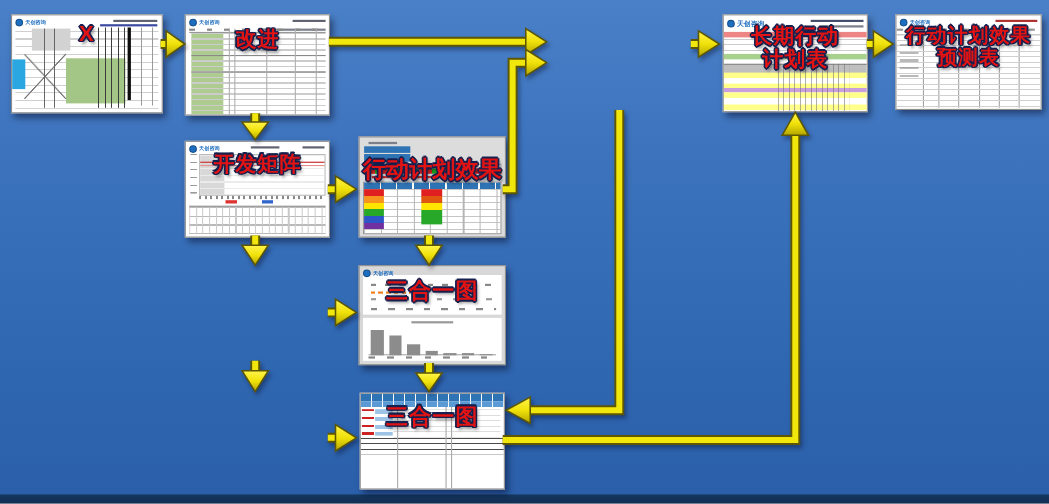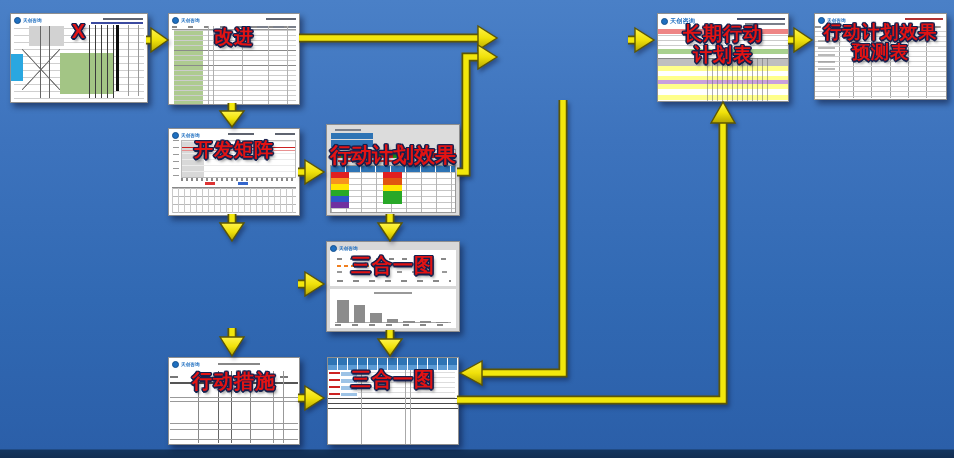--- a/index.html
+++ b/index.html
@@ -135,42 +135,20 @@
       <div class="d" style="left:58%;bottom:14%;width:9%;height:6%;background:#8c8c8c"></div>
       <div class="d" style="left:71%;bottom:14%;width:9%;height:4%;background:#8c8c8c"></div>
       <div class="d" style="left:84%;bottom:14%;width:9%;height:3%;background:#8c8c8c"></div>
       <div class="d" style="left:4%;right:4%;bottom:5%;height:2px;background:repeating-linear-gradient(90deg,#888 0 6px,transparent 6px 17px)"></div>
     </div>
     <div class="title" style="top:12px;font-size:20px">
       <div>三合一图</div>
     </div>
   </div>
 
-  <div class="shot" style="left:168px;top:357px;width:130px;height:86px">
-    <span class="logo">
-        <i></i>
-        <b>天创咨询</b>
-      </span>
-    <div class="tb" style="left:38%;top:5px;width:42px;background:#888"></div>
-    <div class="d" style="left:1%;right:1%;top:15%;height:13%;border-bottom:2px solid #555;background:repeating-linear-gradient(90deg,#777 0 8px,transparent 8px 22px) 0 55%/100% 2px no-repeat"></div>
-    <div class="d" style="left:22%;top:15%;bottom:1%;width:1px;background:#888"></div>
-    <div class="d" style="left:38%;top:15%;bottom:1%;width:1px;background:#666"></div>
-    <div class="d" style="left:48%;top:15%;bottom:1%;width:1px;background:#666"></div>
-    <div class="d" style="left:62%;top:15%;bottom:1%;width:1px;background:#888"></div>
-    <div class="d" style="left:80%;top:15%;bottom:1%;width:1px;background:#999"></div>
-    <div class="d" style="left:88%;top:15%;bottom:1%;width:1px;background:#999"></div>
-    <div class="d" style="left:1%;right:1%;top:45%;height:1px;background:#999"></div>
-    <div class="d" style="left:1%;right:1%;top:50%;height:1px;background:#999"></div>
-    <div class="d" style="left:1%;right:1%;top:76%;height:1px;background:#999"></div>
-    <div class="d" style="left:1%;right:1%;top:82%;height:1px;background:#999"></div>
-    <div class="d" style="left:1%;right:1%;top:94%;height:1px;background:#999"></div>
-    <div class="title" style="top:12px;font-size:20px">
-      <div>行动措施</div>
-    </div>
-  </div>
 
   <div class="shot" style="left:327px;top:357px;width:130px;height:86px">
     <div class="d" style="left:0;right:0;top:0;height:8%;background:#2e74b5;background-image:repeating-linear-gradient(90deg,transparent 0 9px,#fff 9px 10px)"></div>
     <div class="d" style="left:0;right:0;top:8%;height:6%;background:#5b9bd5;background-image:repeating-linear-gradient(90deg,transparent 0 9px,#fff 9px 10px)"></div>
     <div class="d" style="left:1%;top:16%;width:8%;height:28%;background:repeating-linear-gradient(180deg,#cc2222 0 2px,transparent 2px 7px)"></div>
     <div class="d" style="left:10%;top:16%;width:12%;height:28%;background:repeating-linear-gradient(180deg,#9dc3e6 0 4px,#fff 4px 7px)"></div>
     <div class="d" style="left:23%;right:2%;top:16%;height:30%;background:repeating-linear-gradient(180deg,#ddd 0 1px,transparent 1px 5px)"></div>
     <div class="d" style="left:0;right:0;top:47%;height:17%;background:repeating-linear-gradient(180deg,#4a4a4a 0 1px,transparent 1px 5px)"></div>
     <div class="d" style="left:25%;top:14%;bottom:0;width:1px;background:#aaa"></div>
     <div class="d" style="left:59%;top:14%;bottom:0;width:1px;background:#aaa"></div>

